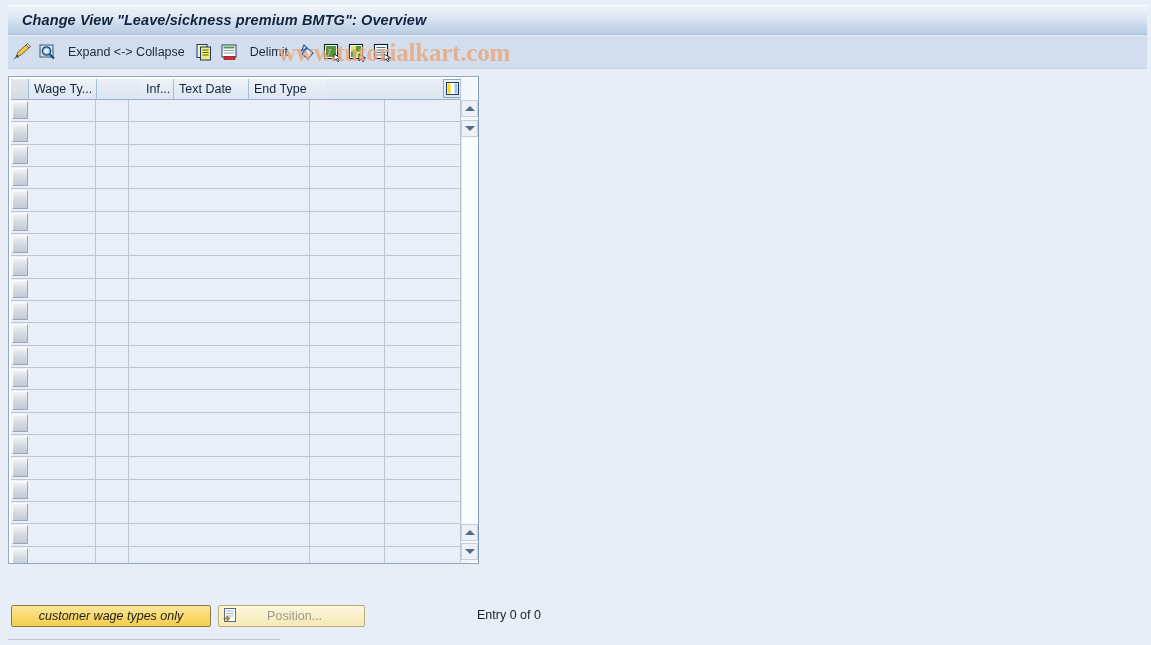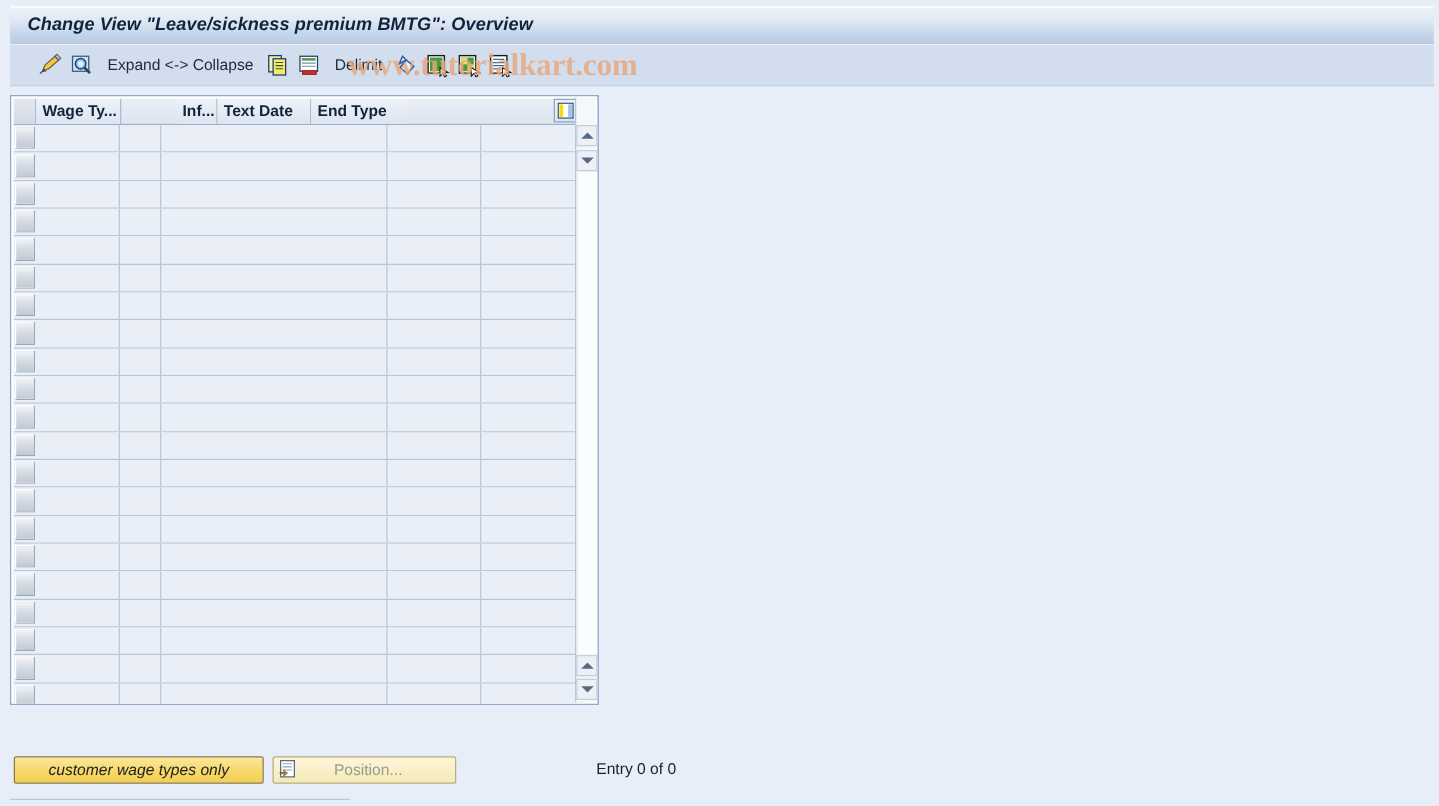--- a/index.html
+++ b/index.html
@@ -40,21 +40,21 @@
 
   
   .toolbar {
     position: absolute;
     left: 8px; top: 36px;
     width: 1139px; height: 33px;
     background: #d2dded;
     border-bottom: 1px solid #c0cfe2;
     display: flex;
     align-items: center;
-    padding-left: 22px;
+    padding-left: 4px;
     overflow: hidden;
   }
   .tb-item {
     display: flex;
     align-items: center;
     height: 22px;
     margin-right: 3px;
     flex: none;
   }
   .tb-icon { width: 22px; height: 20px; display:block; }
@@ -92,21 +92,20 @@
     background: #ffffff;
     border: 1px solid #90a8c6;
     border-right: 1px solid #7e9ab9;
     overflow: hidden;
   }
   .tbl {
     position: absolute;
     left: 2px; top: 2px;
     width: 456px;
     height: 482px;
-    font-weight: bold;
   }
   .thead {
     display: flex;
     height: 21px;
     background: linear-gradient(to bottom,#e9eef6 0%, #dde5f0 100%);
     border-bottom: 1px solid #9bb0cb;
   }
   .th {
     font-size: 12.5px;
     color: #11243d;

